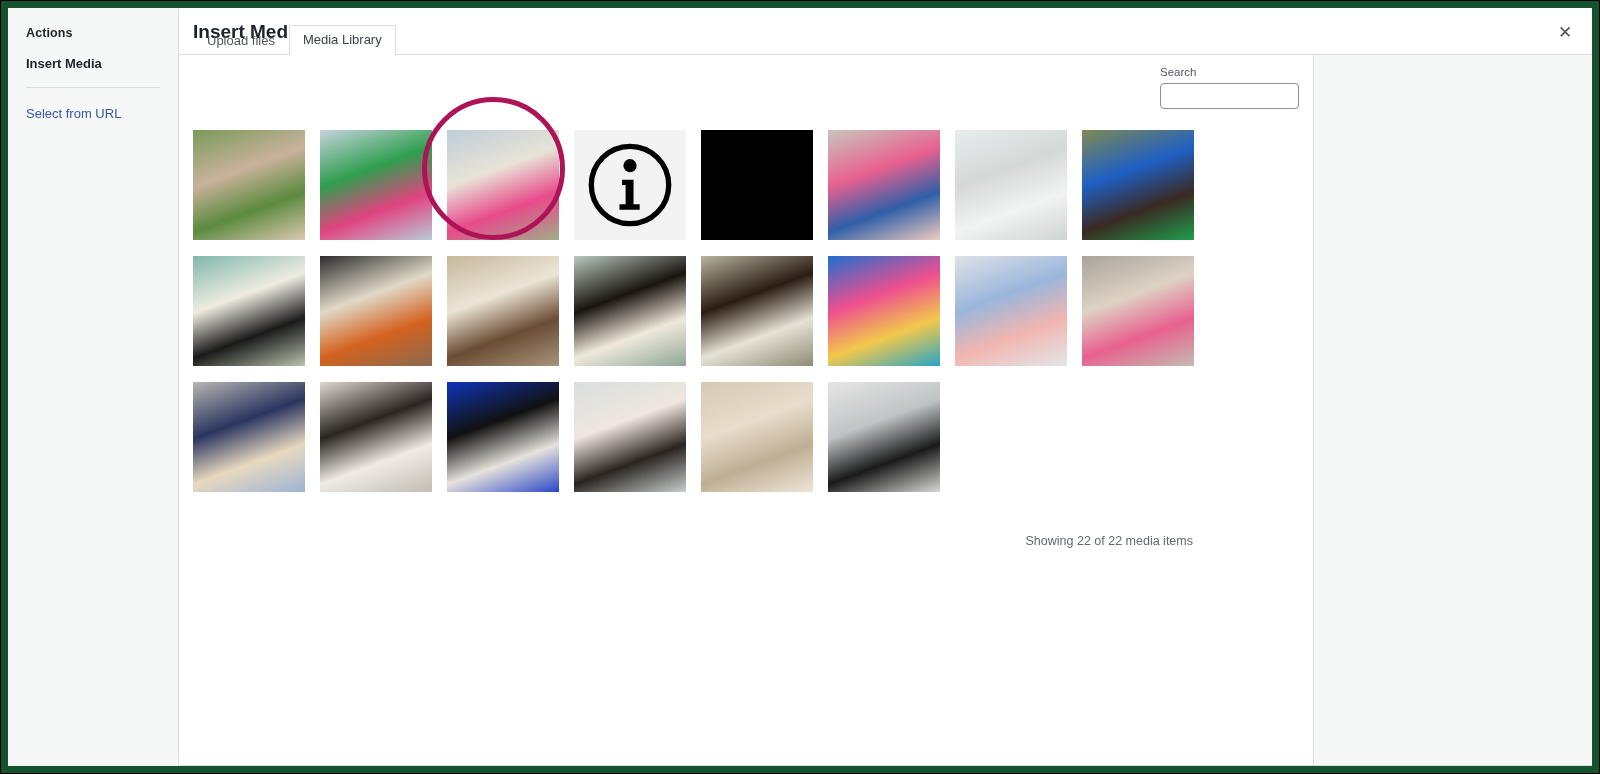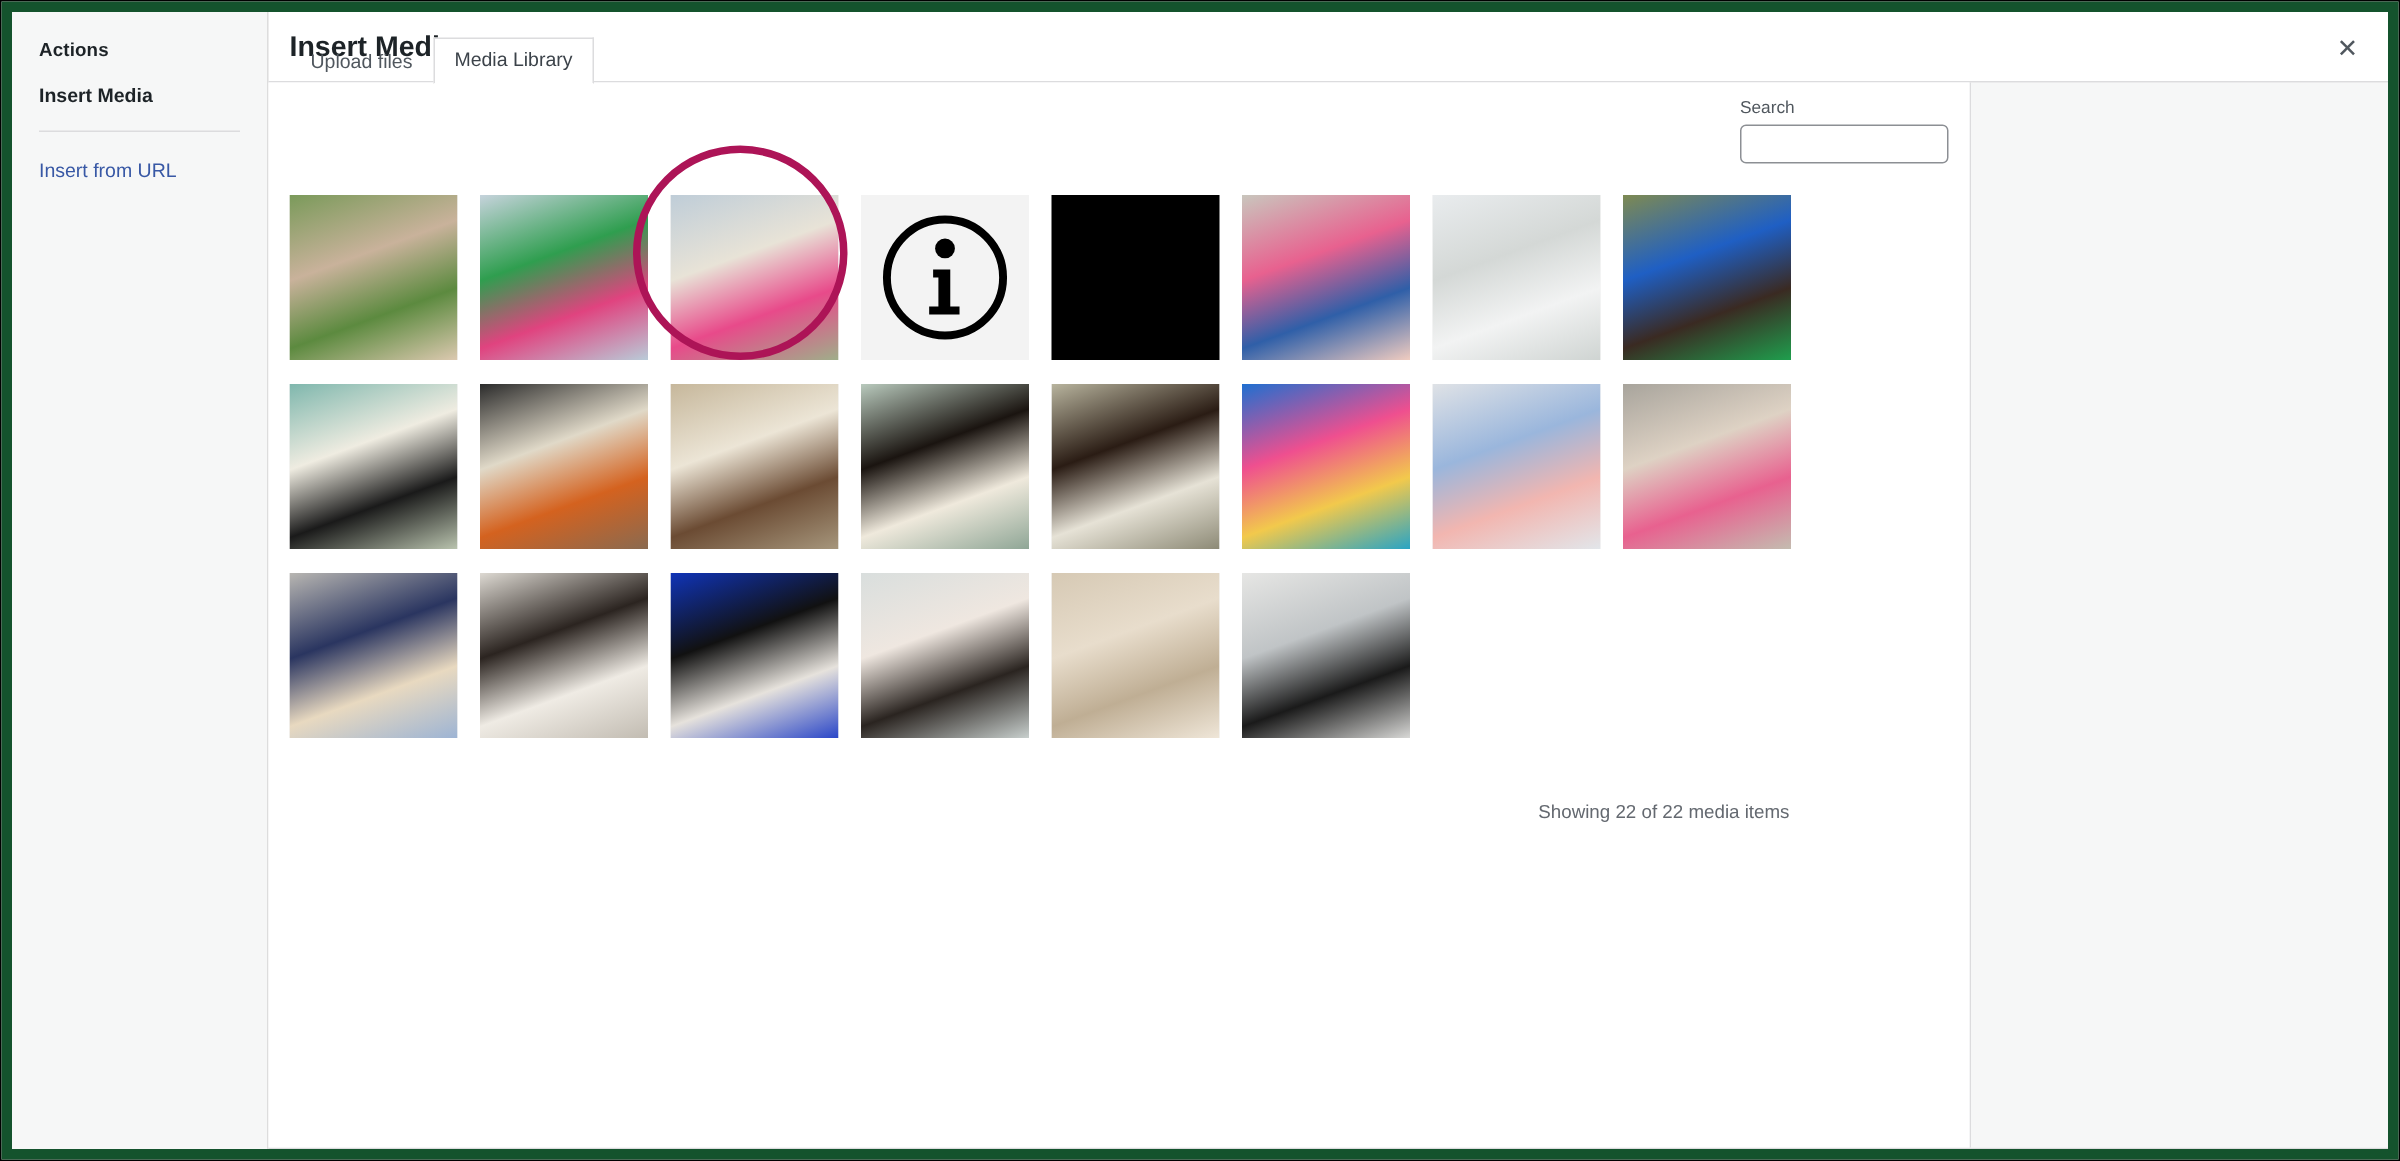--- a/index.html
+++ b/index.html
@@ -252,21 +252,21 @@
 </style>
 </head>
 <body>
 
 <div class="modal">
 
   <div class="menu">
     <div class="menu-heading">Actions</div>
     <div class="menu-item-active">Insert Media</div>
     <div class="menu-divider"></div>
-    <a class="menu-link">Insert from URL</a>
+    <a class="menu-link">Select from URL</a>
   </div>
 
   <div class="main">
 
     <div class="header">
       <h1 class="header-title">Insert Media</h1>
       <button class="close-btn">✕</button>
       <div class="tabs">
         <div class="tab">Upload files</div>
         <div class="tab active">Media Library</div>

